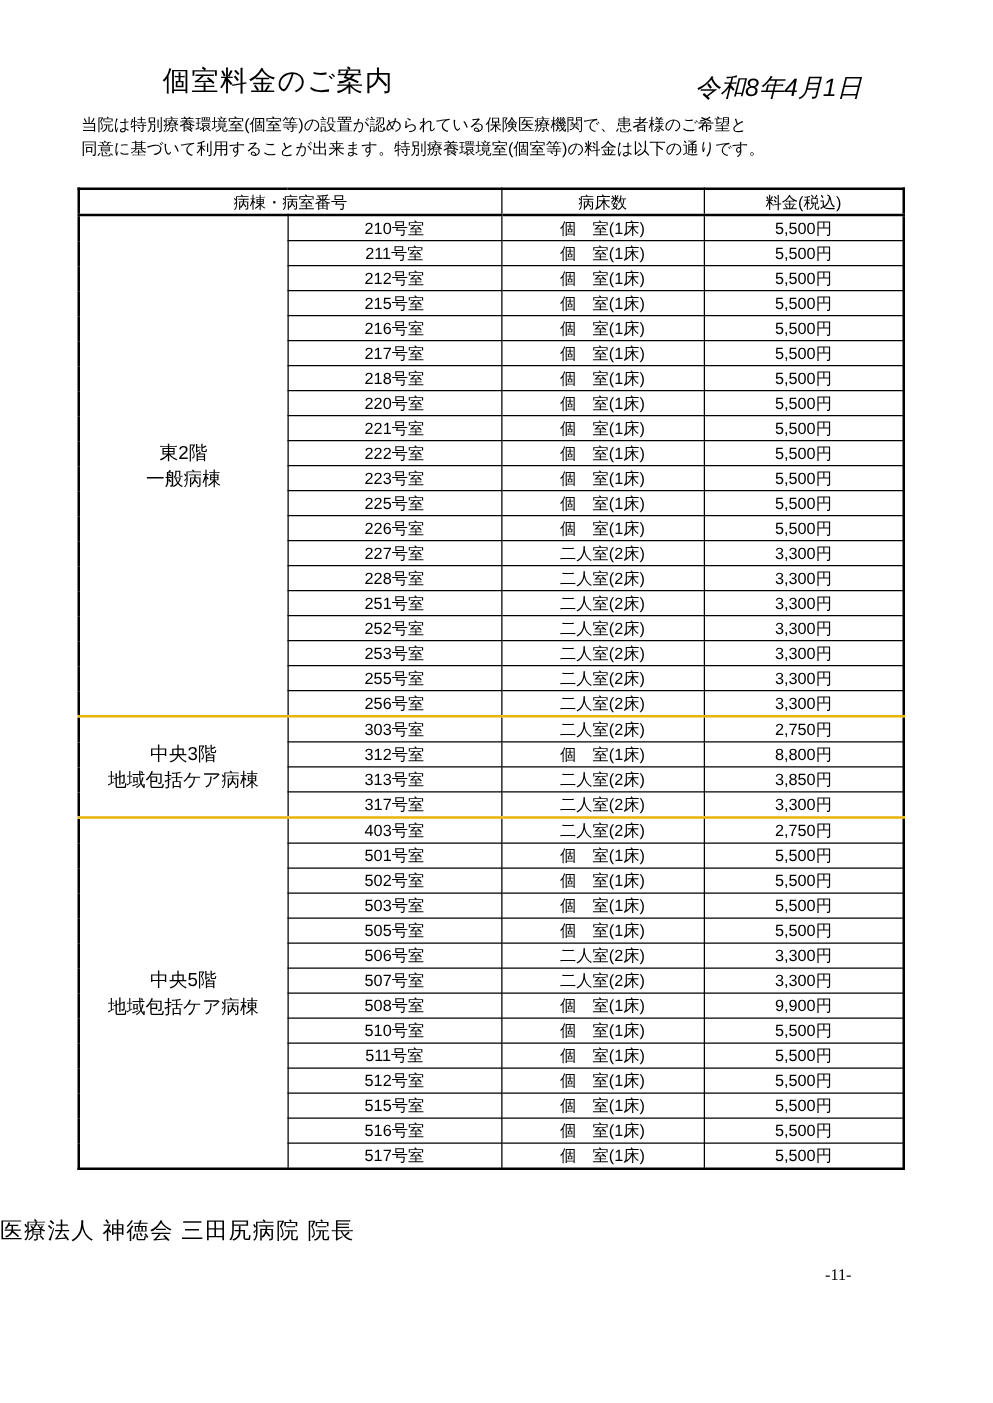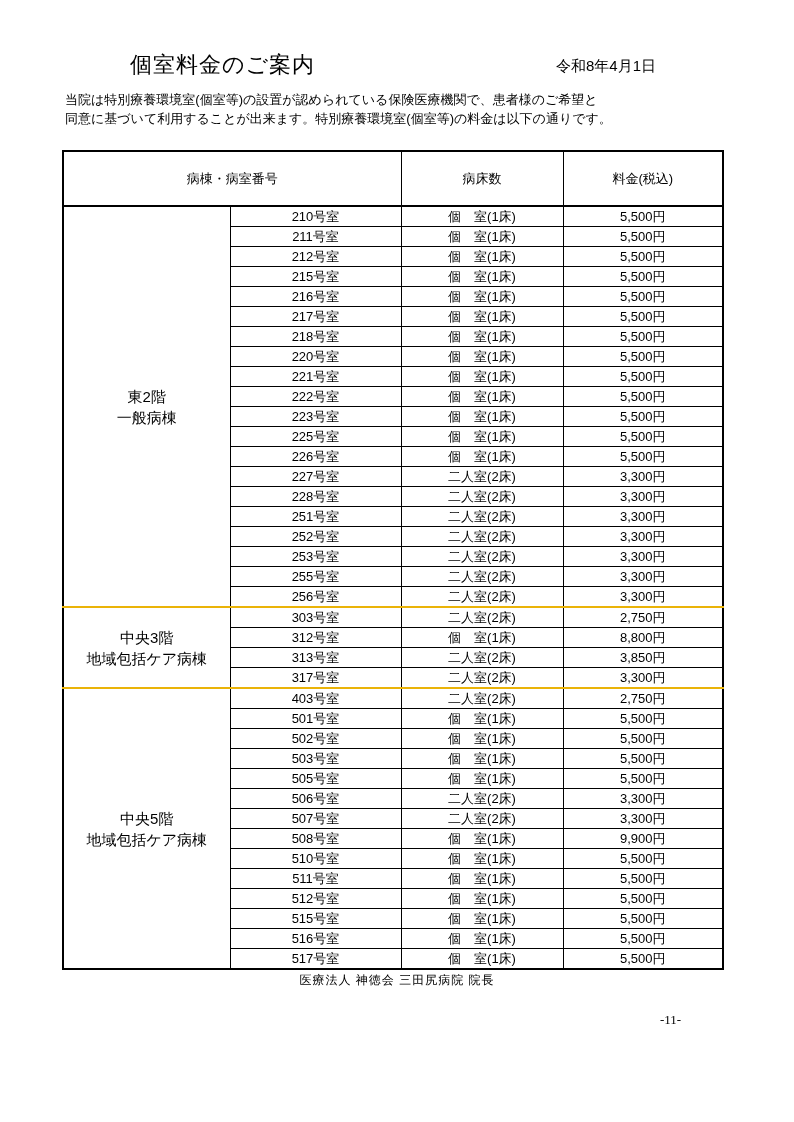--- a/index.html
+++ b/index.html
@@ -21,22 +21,23 @@
     left: 130px;
     top: 50px;
     font-size: 22px;
     letter-spacing: 1px;
     color: #000000;
   }
   .doc-date {
     position: absolute;
     left: 556px;
     top: 57px;
-    font-size: 15px;
-    color: #000000;
+    font-size: 20px;
+    color: #000000;
+    font-style: italic;
   }
   .intro {
     position: absolute;
     left: 65px;
     top: 90px;
     width: 660px;
     font-size: 13px;
     line-height: 19px;
     color: #000000;
   }
@@ -50,21 +51,21 @@
     border: 2px solid #000000;
   }
   .fee-table th {
     height: 19px;
     font-size: 13px;
     font-weight: normal;
     text-align: center;
     vertical-align: middle;
     border: 1px solid #000000;
     border-bottom: 2px solid #000000;
-    padding: 17px;
+    padding: 0;
     background: #ffffff;
   }
   .fee-table td {
     height: 19px;
     font-size: 13px;
     text-align: center;
     vertical-align: middle;
     border: 1px solid #000000;
     padding: 0;
     white-space: nowrap;
@@ -76,22 +77,21 @@
   .fee-table td.ward-cell {
     font-size: 15px;
     line-height: 21px;
     text-align: center;
   }
   .signature {
     position: absolute;
     left: 0;
     top: 972px;
     width: 794px;
-    text-align: center;
-    font-size: 12px;
+    font-size: 18px;
     letter-spacing: 1px;
     color: #000000;
   }
   .page-number {
     position: absolute;
     left: 660px;
     top: 1012px;
     font-size: 13px;
     font-family: "Liberation Serif", "DejaVu Serif", serif;
     color: #000000;

